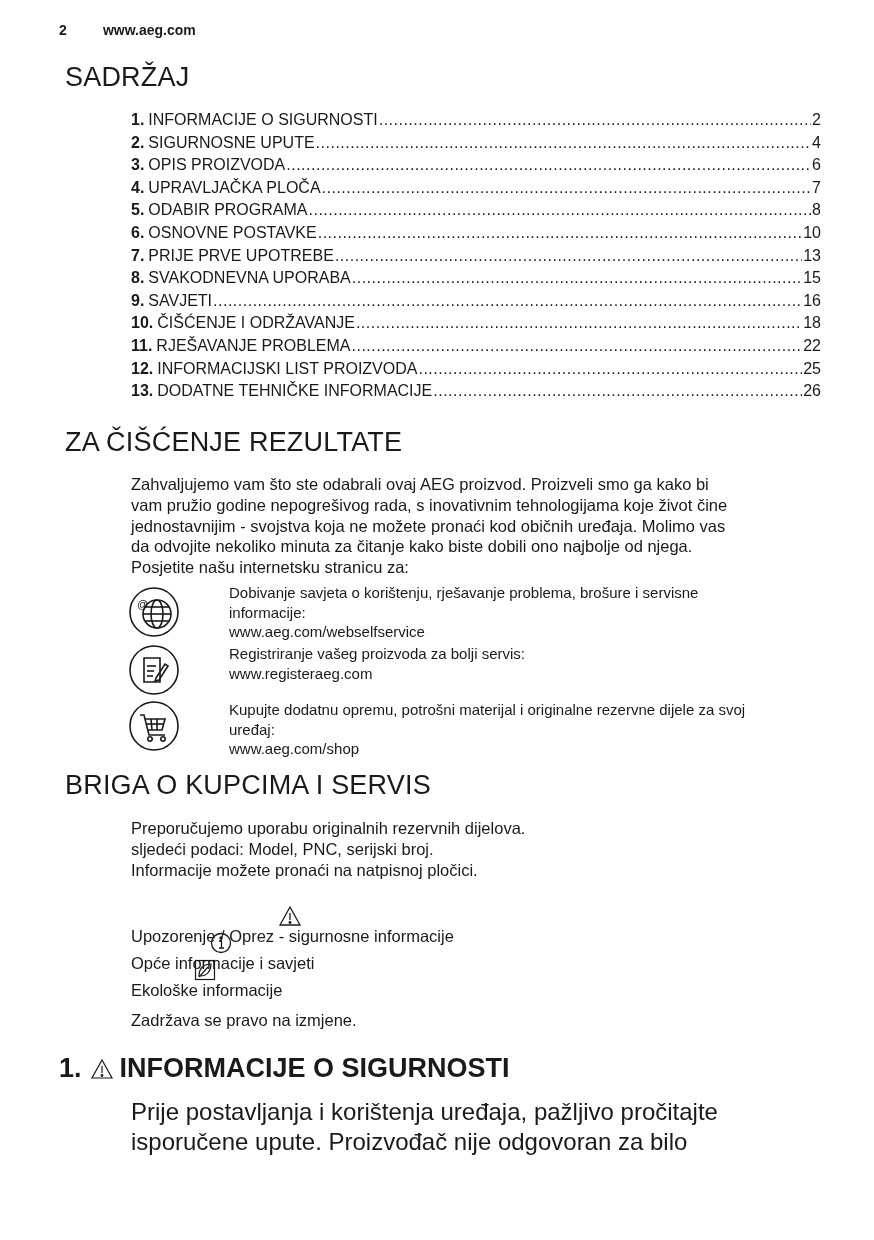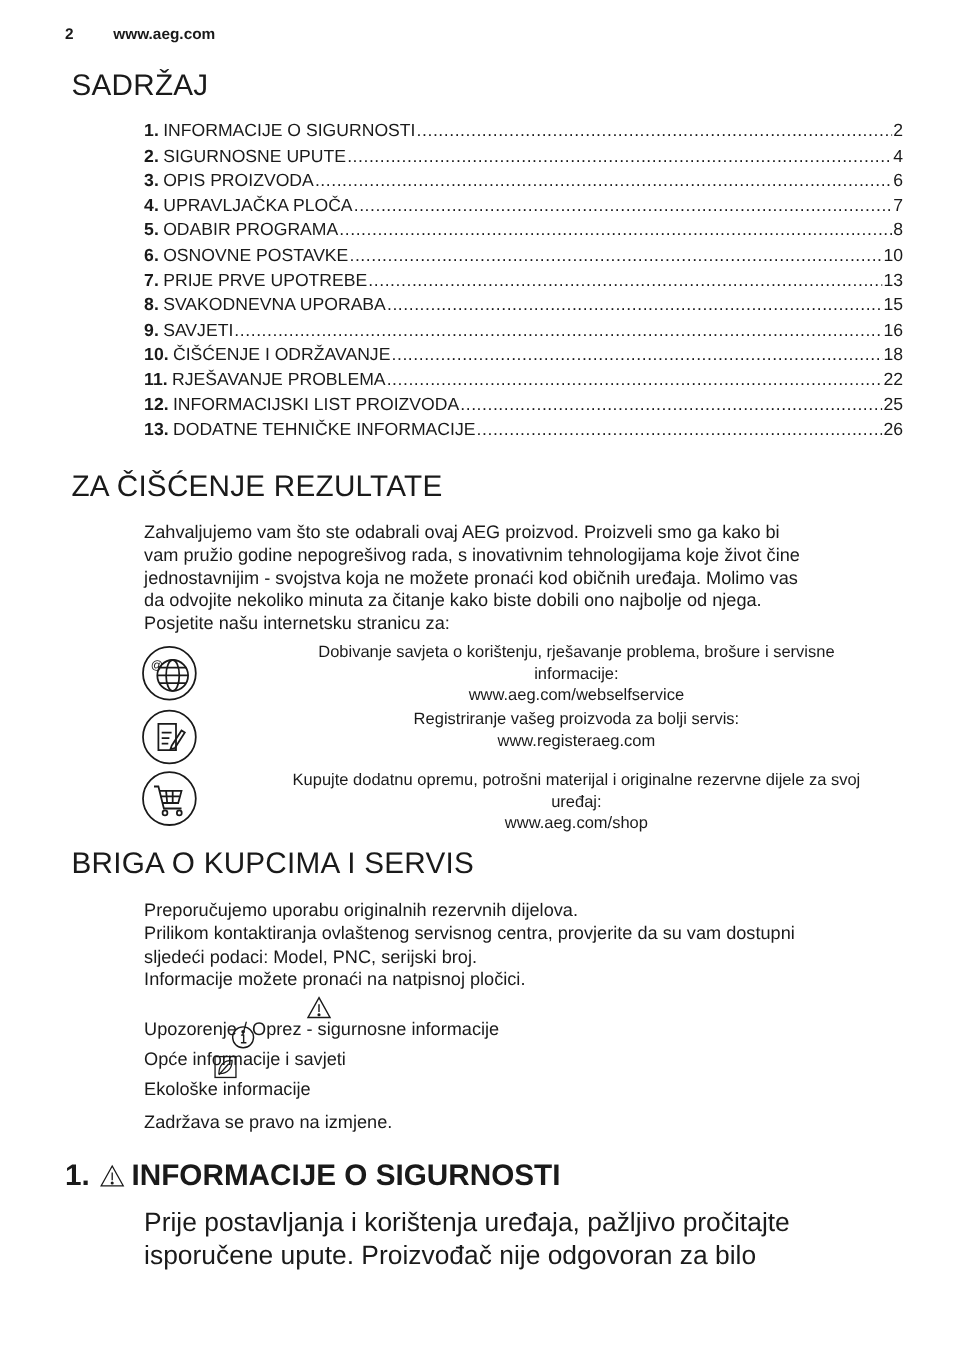--- a/index.html
+++ b/index.html
@@ -11,21 +11,21 @@
   .toc { position: absolute; left: 131px; top: 111px; width: 690px; font-size: 16px; }
   .toc-row { display: flex; align-items: baseline; height: 22.6px; white-space: nowrap; }
   .toc-num { font-weight: bold; margin-right: 4px; }
   .toc-dots { flex: 1; overflow: hidden; margin: 0 1px; }
   .toc-dots::after { content: "................................................................................................................................................................................................"; letter-spacing: 0.5px; }
   .toc-page { text-align: right; }
   .para { position: absolute; left: 131px; font-size: 16.5px; line-height: 20.8px; width: 690px; }
   .links { position: absolute; left: 128px; top: 583px; width: 700px; }
   .link-row { position: absolute; left: 0; width: 700px; }
   .link-icon { position: absolute; left: 0; width: 52px; height: 52px; }
-  .link-text { position: absolute; left: 101px; font-size: 15px; line-height: 19.5px; width: 590px; text-align: center; }
+  .link-text { position: absolute; left: 101px; font-size: 15px; line-height: 19.5px; width: 590px; }
   .link-url { font-weight: normal; }
   .sym-row { position: absolute; left: 131px; font-size: 16.5px; display: flex; align-items: center; flex-direction: column; }
   .sym-row svg { margin-right: 4px; }
   .sec1 { position: absolute; left: 59px; top: 1053px; font-size: 27px; font-weight: bold; margin: 0; display: flex; align-items: center; }
   .sec1 svg { margin: 0 6px 0 8px; }
   .big-para { position: absolute; left: 131px; top: 1097px; font-size: 24px; line-height: 30px; width: 700px; }
 </style>
 </head>
 <body>
 
@@ -174,21 +174,20 @@
       <div>uređaj:</div>
       <div class="link-url">www.aeg.com/shop</div>
     </div>
   </div>
 </div>
 
 <h1 style="top:770px">BRIGA O KUPCIMA I SERVIS</h1>
 
 <div class="para" style="top:818px">
   <div>Preporučujemo uporabu originalnih rezervnih dijelova.</div>
-  <div>Prilikom kontaktiranja ovlaštenog servisnog centra, provjerite da su vam dostupni</div>
   <div>sljedeći podaci: Model, PNC, serijski broj.</div>
   <div>Informacije možete pronaći na natpisnoj pločici.</div>
 </div>
 
 <div class="sym-row" style="top:905px">
   <svg width="24" height="22" viewBox="0 0 24 22" fill="none" stroke="#1a1a1a" stroke-width="1.3">
     <path d="M12 2 L22 20 H2 Z"></path>
     <line x1="12" y1="8" x2="12" y2="15"></line>
     <circle cx="12" cy="17.5" r="0.8" fill="#1a1a1a"></circle>
   </svg>

